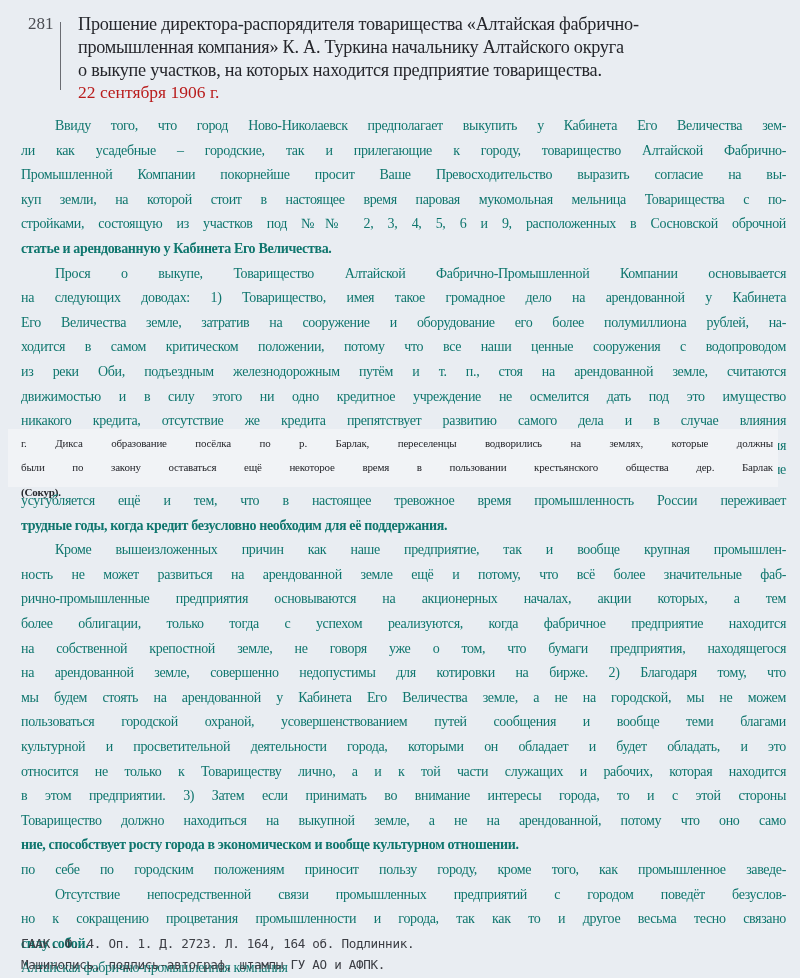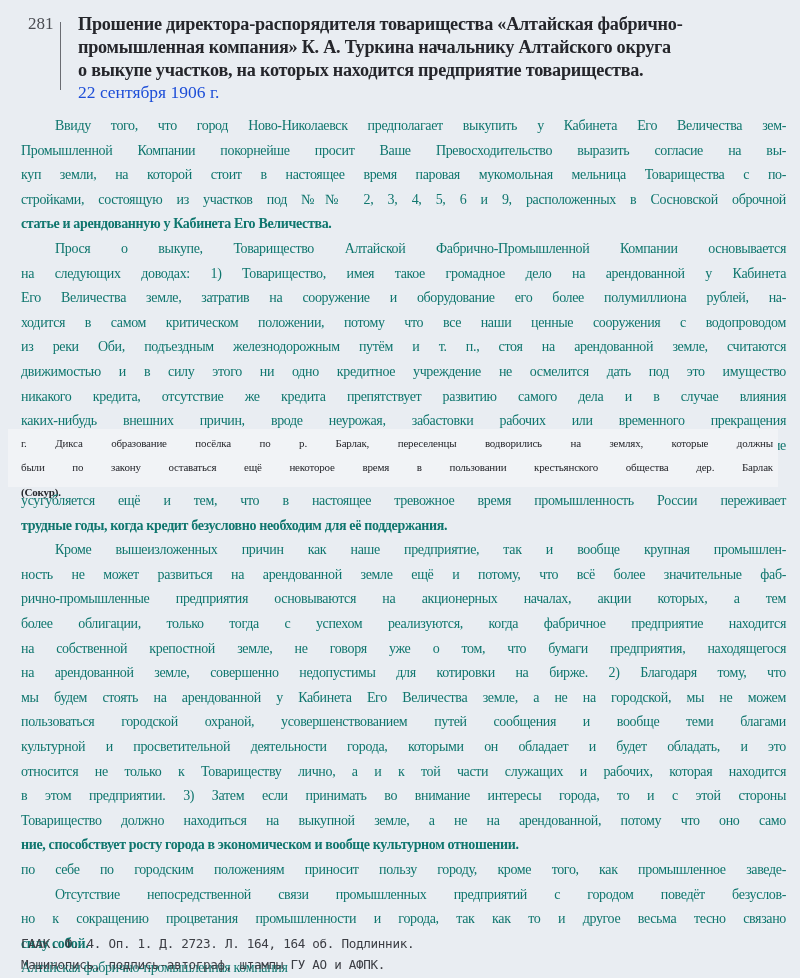--- a/index.html
+++ b/index.html
@@ -15,26 +15,26 @@
   .doc-num {
     position: absolute; left: 20px; top: 6px;
     font-size: 17px; color: #4a4c52;
   }
   .vbar {
     position: absolute; left: 52px; top: 14px; width: 1px; height: 68px;
     background: #6a6c72;
   }
   .title {
     position: absolute; left: 70px; top: 5px; width: 700px;
-    font-size: 18.2px; line-height: 23px; font-weight: bold;
+    font-size: 18.2px; line-height: 23px; font-weight: normal;
     letter-spacing: -0.25px; color: #25262b;
   }
   .date {
     position: absolute; left: 70px; top: 74px;
-    font-size: 17.5px; color: #1d4ed8;
+    font-size: 17.5px; color: #b91c1c;
   }
   .body-text {
     position: absolute; left: 13px; width: 765px;
     font-size: 14px; line-height: 24.6px;
     text-align: justify; letter-spacing: -0.35px;
     color: #0f766e;
   }
   .seg1 { top: 114px; }
   .seg2 { top: 489px; }
   .line { display: block; white-space: nowrap; text-align-last: justify; }
@@ -68,20 +68,21 @@
     <div class="title">
       <span class="sig">Прошение директора-распорядителя товарищества «Алтайская фабрично-</span>
       <span class="sig">промышленная компания» К. А. Туркина начальнику Алтайского округа</span>
       <span class="sig">о выкупе участков, на которых находится предприятие товарищества.</span>
     </div>
     <span class="date">22 сентября 1906 г.</span>
   </div>
 
   <div class="body-text seg1">
     <span class="line indent">Ввиду того, что город Ново-Николаевск предполагает выкупить у Кабинета Его Величества зем-</span>
+    <span class="line">ли как усадебные – городские, так и прилегающие к городу, товарищество Алтайской Фабрично-</span>
     <span class="line">Промышленной Компании покорнейше просит Ваше Превосходительство выразить согласие на вы-</span>
     <span class="line">куп земли, на которой стоит в настоящее время паровая мукомольная мельница Товарищества с по-</span>
     <span class="line">стройками, состоящую из участков под №№ 2, 3, 4, 5, 6 и 9, расположенных в Сосновской оброчной</span>
     <span class="line last">статье и арендованную у Кабинета Его Величества.</span>
     <span class="line indent">Прося о выкупе, Товарищество Алтайской Фабрично-Промышленной Компании основывается</span>
     <span class="line">на следующих доводах: 1) Товарищество, имея такое громадное дело на арендованной у Кабинета</span>
     <span class="line">Его Величества земле, затратив на сооружение и оборудование его более полумиллиона рублей, на-</span>
     <span class="line">ходится в самом критическом положении, потому что все наши ценные сооружения с водопроводом</span>
     <span class="line">из реки Оби, подъездным железнодорожным путём и т. п., стоя на арендованной земле, считаются</span>
     <span class="line">движимостью и в силу этого ни одно кредитное учреждение не осмелится дать под это имущество</span>

